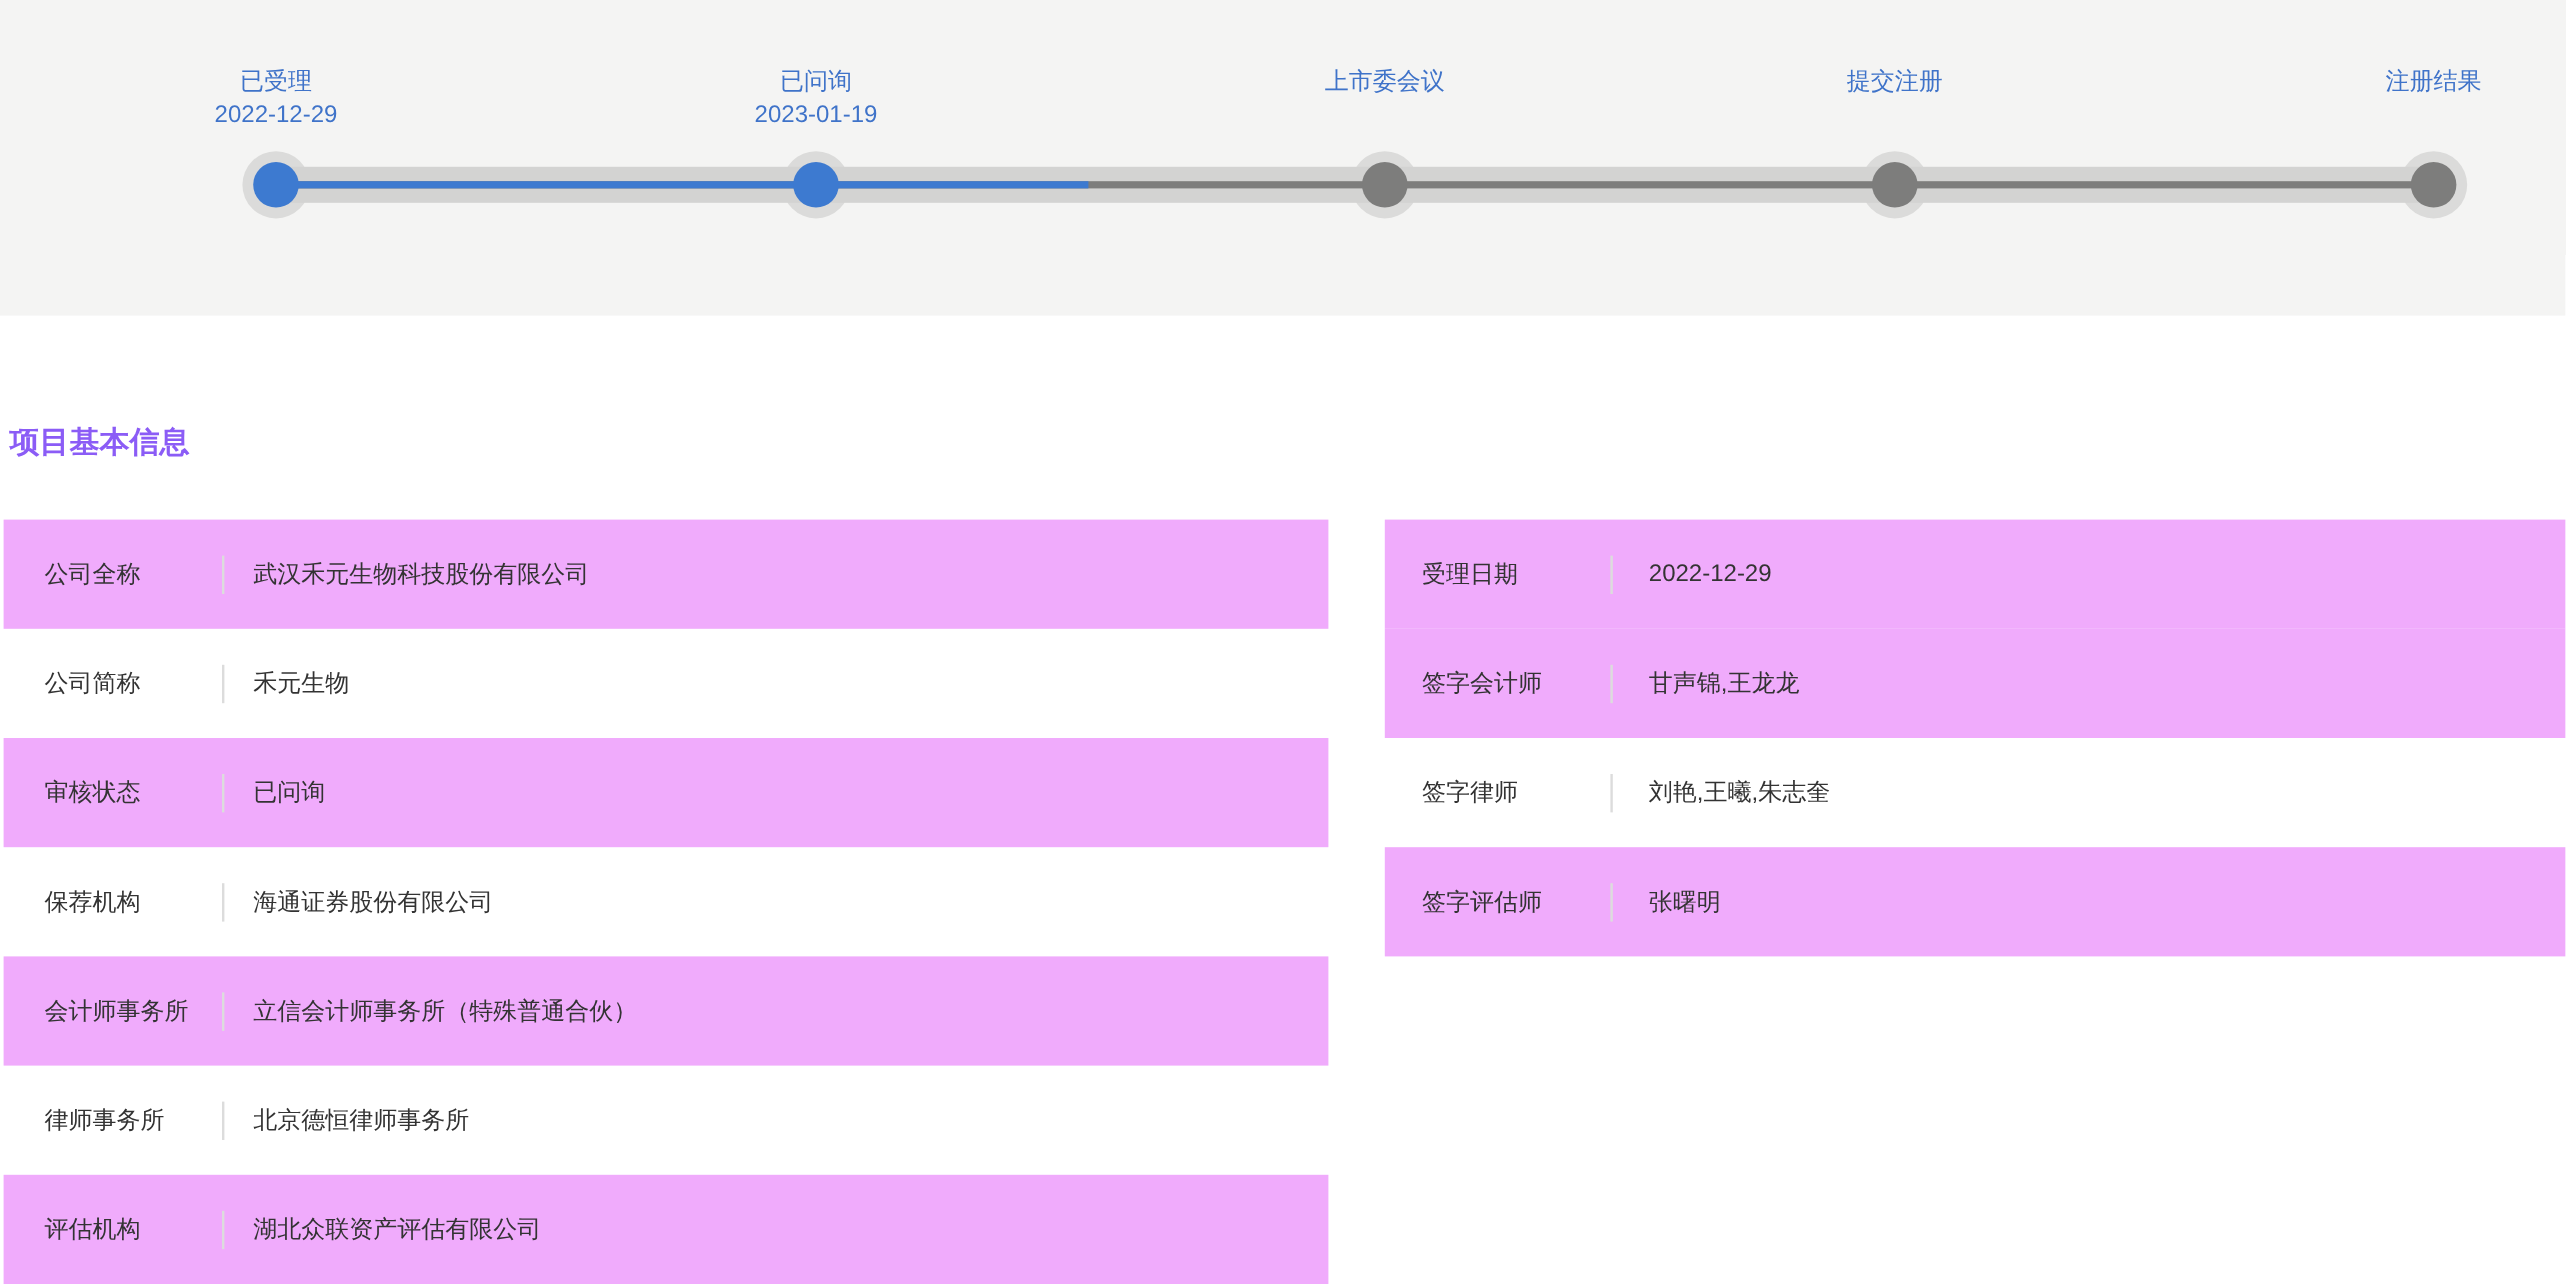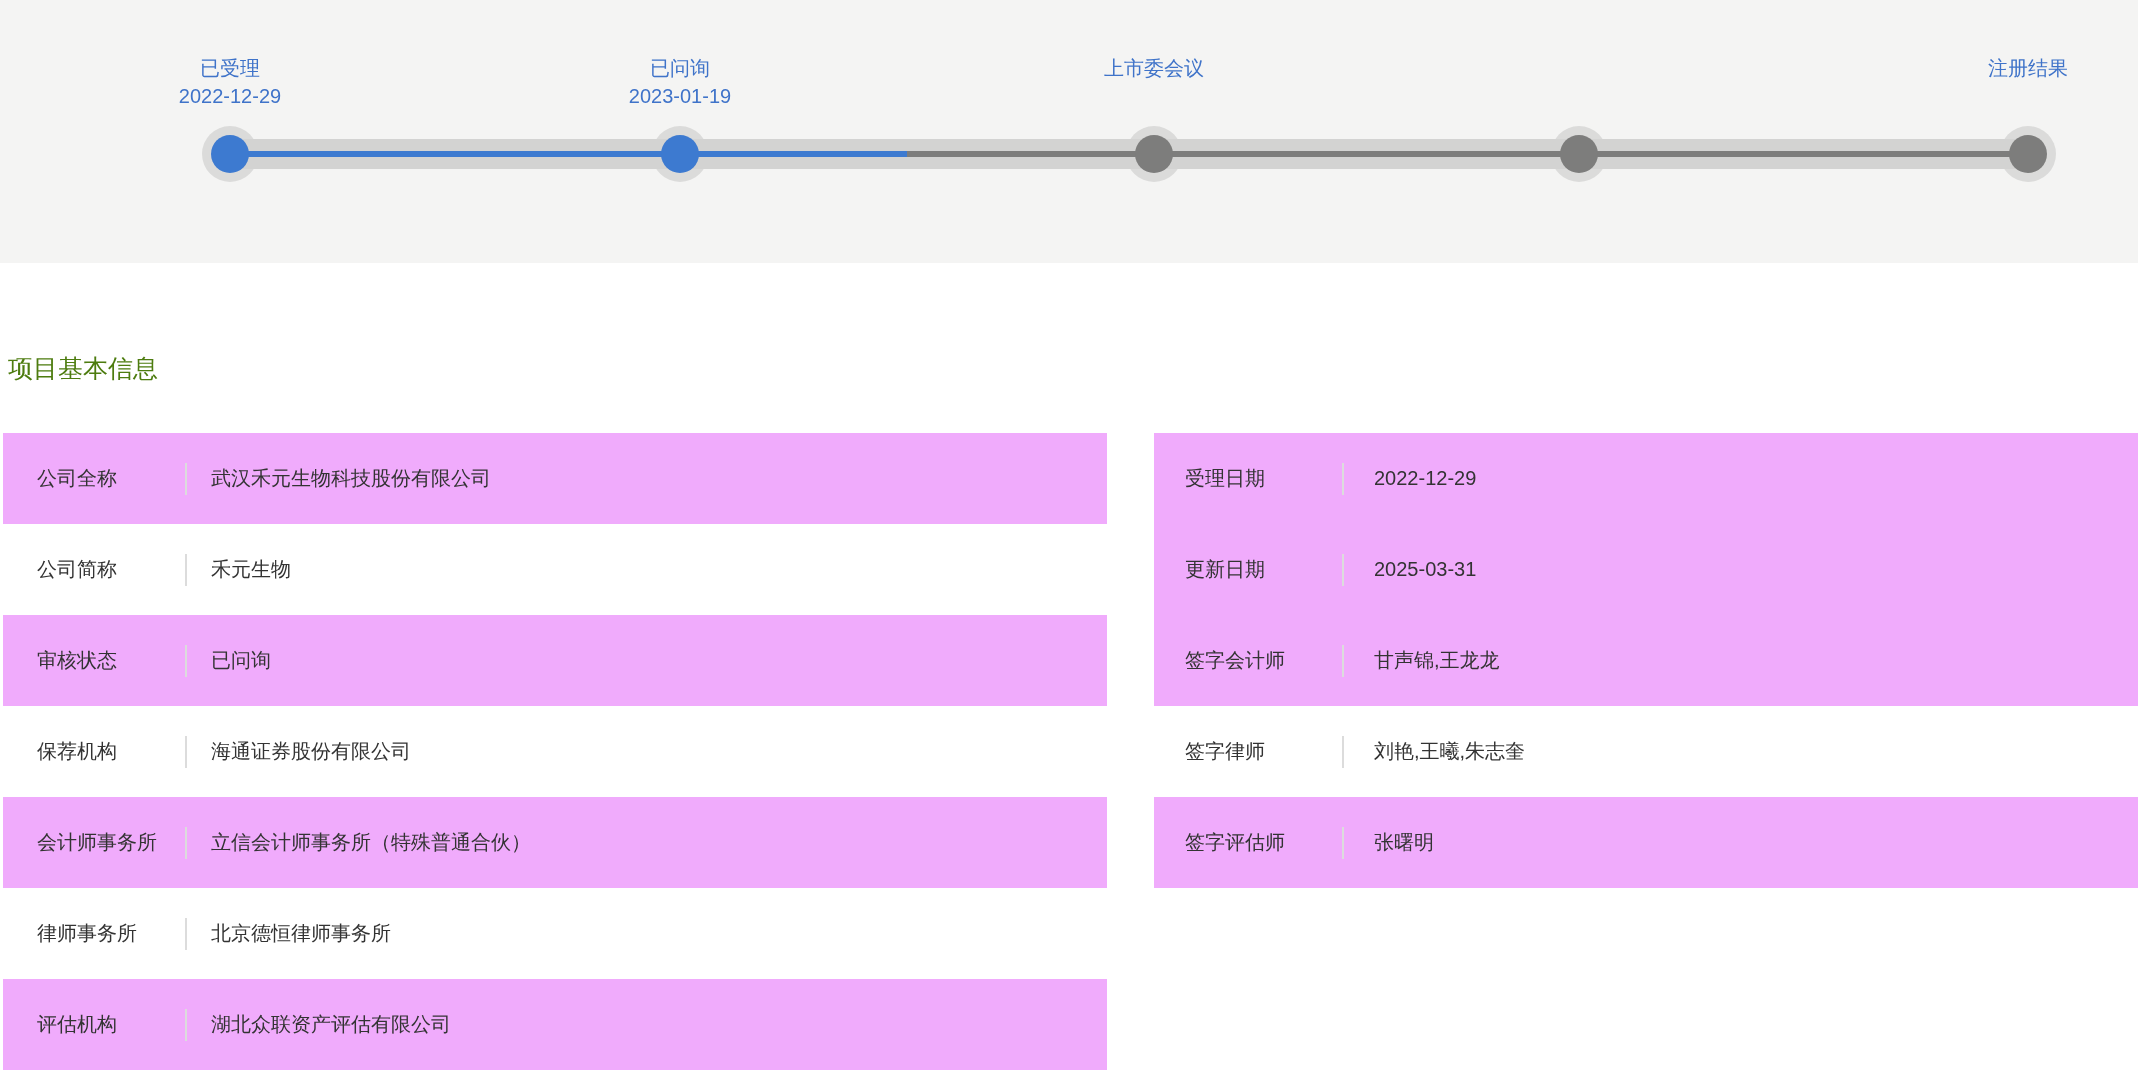--- a/index.html
+++ b/index.html
@@ -57,22 +57,22 @@
     width: 38px; height: 38px; margin-left: -19px;
     border-radius: 50%;
     z-index: 3;
   }
   .core.done { background: #3d7ad0; }
   .core.pending { background: #7d7d7c; }
 
   
   .section-title {
     position: absolute; left: 8px; top: 352px;
-    font-size: 25px; font-weight: normal;
-    color: #4d7c0f;
+    font-size: 25px; font-weight: bold;
+    color: #8b5cf6;
     margin: 0;
   }
 
   
   .tbl { position: absolute; top: 433px; }
   .tbl-left  { left: 3px;    width: 1104px; }
   .tbl-right { left: 1154px; width: 984px; }
   .row {
     height: 91px;
     display: flex; align-items: center;
@@ -100,20 +100,24 @@
     <div class="step-date">2022-12-29</div>
   </div>
   <div class="step-text sx2">
     <div class="step-label">已问询</div>
     <div class="step-date">2023-01-19</div>
   </div>
   <div class="step-text sx3">
     <div class="step-label">上市委会议</div>
     <div class="step-date"></div>
   </div>
+  <div class="step-text sx4">
+    <div class="step-label">提交注册</div>
+    <div class="step-date"></div>
+  </div>
   <div class="step-text sx5">
     <div class="step-label">注册结果</div>
     <div class="step-date"></div>
   </div>
 
   <div class="halo sx1"></div>
   <div class="halo sx2"></div>
   <div class="halo sx3"></div>
   <div class="halo sx4"></div>
   <div class="halo sx5"></div>
@@ -170,25 +174,20 @@
   </div>
 </div>
 
 <div class="tbl tbl-right">
   <div class="row odd">
     <span class="lbl">受理日期</span>
     <span class="vline"></span>
     <span class="val">2022-12-29</span>
   </div>
   <div class="row odd">
-    <span class="lbl">更新日期</span>
-    <span class="vline"></span>
-    <span class="val">2025-03-31</span>
-  </div>
-  <div class="row odd">
     <span class="lbl">签字会计师</span>
     <span class="vline"></span>
     <span class="val">甘声锦,王龙龙</span>
   </div>
   <div class="row">
     <span class="lbl">签字律师</span>
     <span class="vline"></span>
     <span class="val">刘艳,王曦,朱志奎</span>
   </div>
   <div class="row odd">

